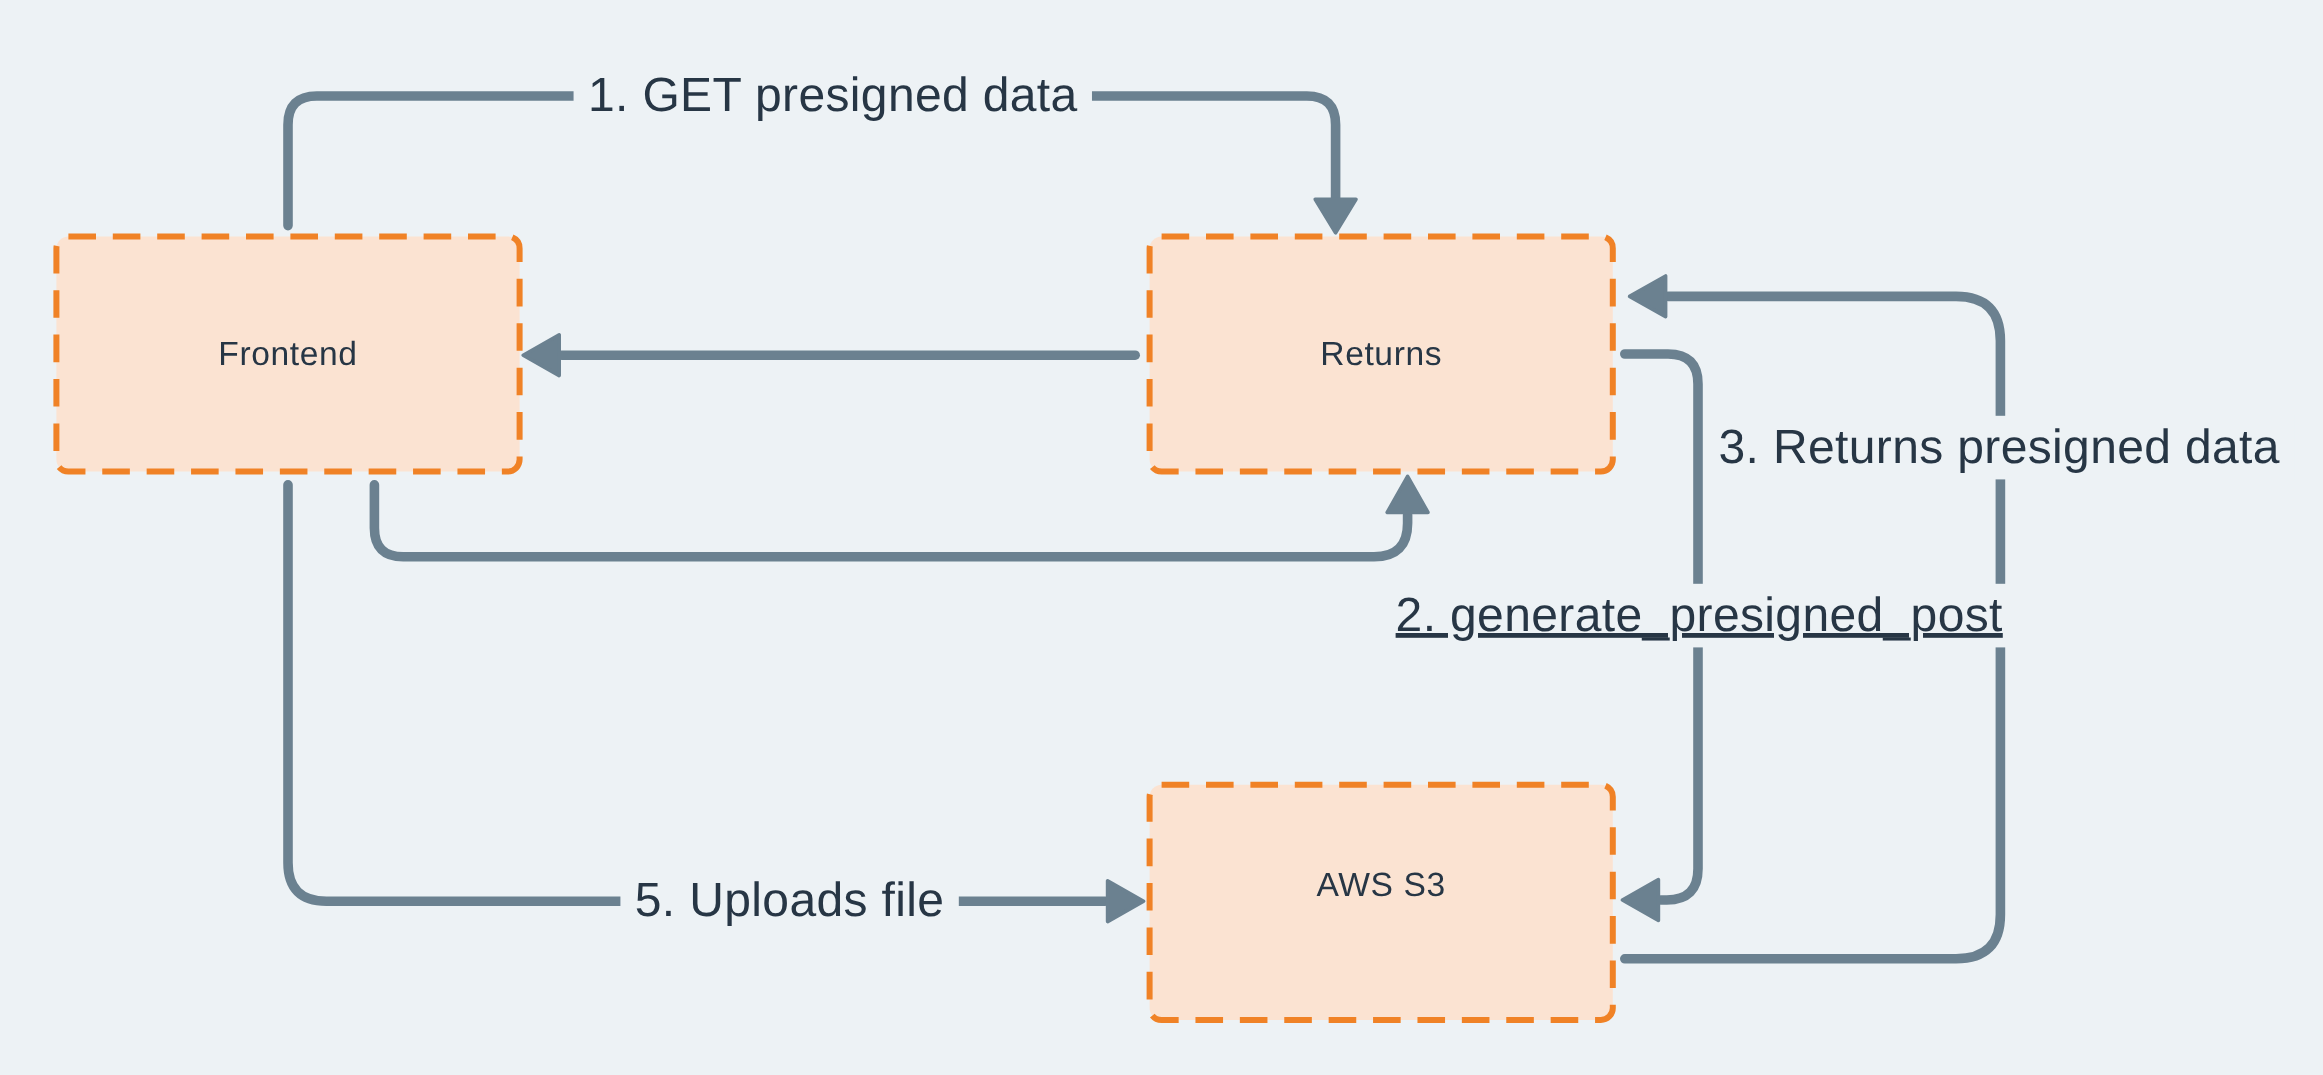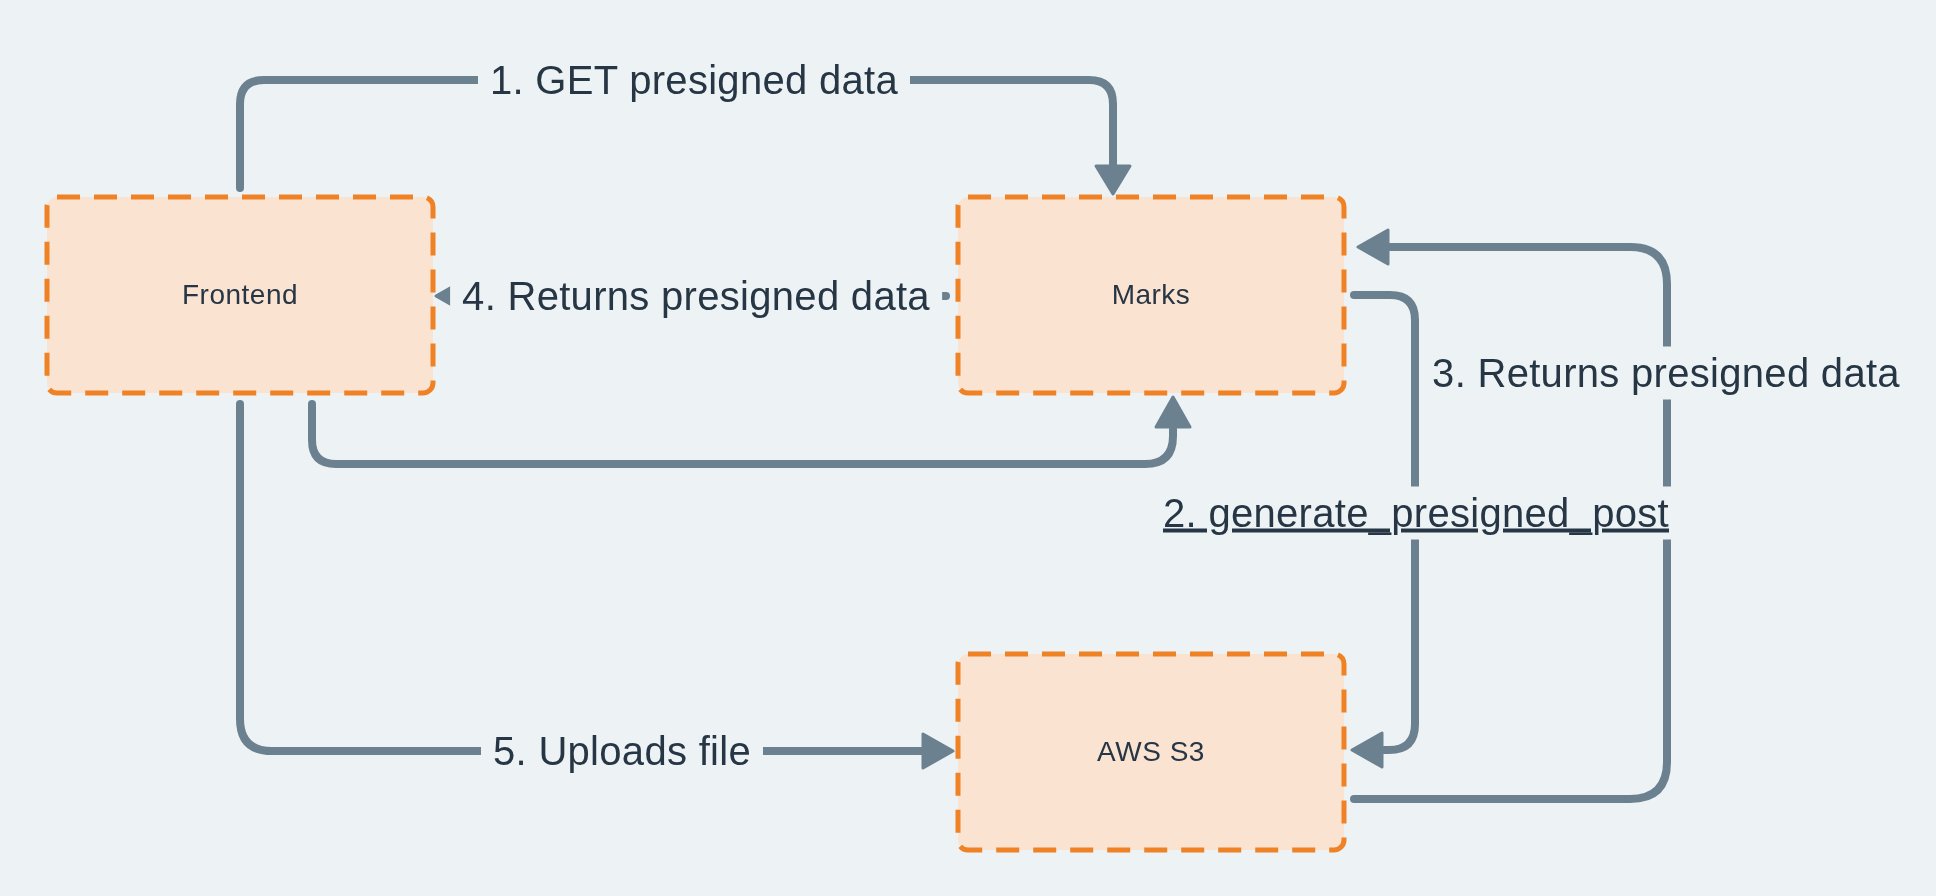--- a/index.html
+++ b/index.html
@@ -92,25 +92,24 @@
     <polygon class="arrowhead" points="1352,750 1382,733 1382,767"></polygon>
 
     <path class="edge" d="M 1354 799 H 1630 Q 1667 799 1667 762 V 284 Q 1667 247 1630 247 H 1390"></path>
     <polygon class="arrowhead" points="1358,247 1388,230 1388,264"></polygon>
   </svg>
 
   <div class="node-label" style="left:47px;top:197px;width:386px;height:196px;">
     <span>Frontend</span>
   </div>
   <div class="node-label" style="left:958px;top:197px;width:386px;height:196px;">
-    <span>Marks</span>
+    <span>Returns</span>
   </div>
-  <div class="node-label" style="left:958px;top:654px;width:386px;height:196px;">
+  <div class="node-label" style="left:958px;top:640px;width:386px;height:196px;">
     <span>AWS S3</span>
   </div>
 
   <div class="edge-label" style="left:694px;top:80px;">1. GET presigned data</div>
   <div class="edge-label" style="left:1416px;top:513px;text-decoration:underline;">2. generate_presigned_post</div>
   <div class="edge-label" style="left:1666px;top:347px;margin-top:26px;">3. Returns presigned data</div>
-  <div class="edge-label" style="left:696px;top:296px;">4. Returns presigned data</div>
-  <div class="edge-label" style="left:622px;top:751px;">5. Uploads file</div>
+  <div class="edge-label" style="left:658px;top:751px;">5. Uploads file</div>
 
 </div>
 
 </body></html>

